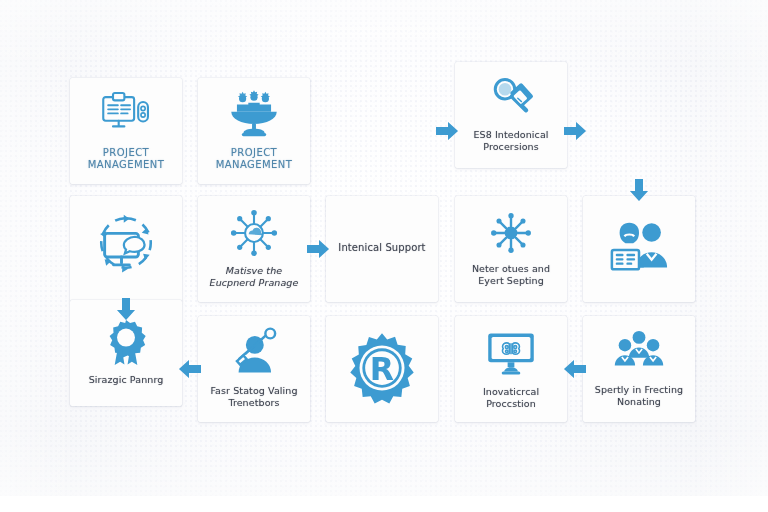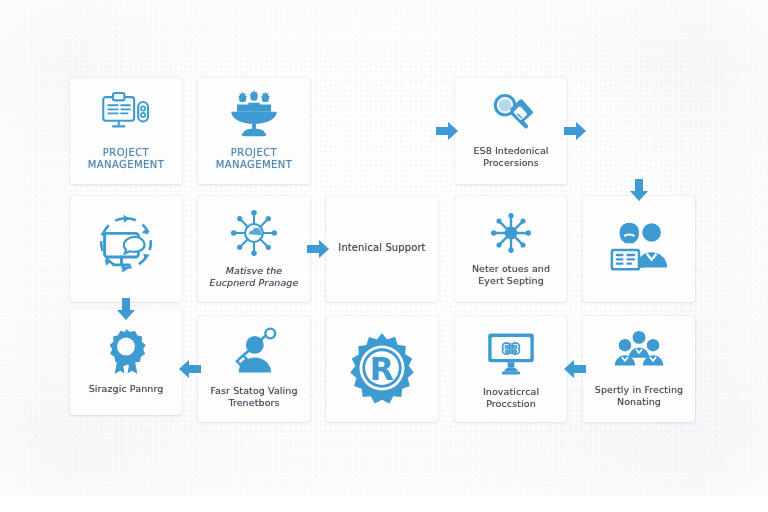--- a/index.html
+++ b/index.html
@@ -130,21 +130,21 @@
           <path d="M11 19h14v9H11zM25 17h14v11H25zM39 19h14v9H39z"></path>
           <path d="M4 28h56c0 9-12.5 15-28 15S4 37 4 28z"></path>
           <path d="M29.6 43h4.8v9h-4.8z"></path>
           <path d="M19 54c0-3.2 5.8-5 13-5s13 1.8 13 5z"></path>
           <rect x="17" y="54" width="30" height="4" rx="2"></rect>
         </g>
       </svg>
         </div>
         <div class="card-label caps">PROJECT MANAGEMENT</div>
       </div>
-      <div class="card" style="left: 455px; top: 78px; width: 112px; height: 106px;">
+      <div class="card" style="left: 455px; top: 62px; width: 112px; height: 106px;">
         <div class="icon-wrap">
           <svg width="48" height="48" viewBox="0 0 64 64" fill="none" xmlns="http://www.w3.org/2000/svg">
         <circle cx="24" cy="19" r="13" stroke="#3d9bd1" stroke-width="4"></circle>
         <circle cx="24" cy="19" r="8.4" fill="#7cbce0" opacity=".55"></circle>
         <path d="M33.5 28.5L52 47" stroke="#3d9bd1" stroke-width="6" stroke-linecap="round"></path>
         <rect x="30" y="24" width="21" height="25" rx="2.6" transform="rotate(-42 30 24)" fill="#3d9bd1"></rect>
         <rect x="35" y="28" width="12" height="15" rx="1.6" transform="rotate(-42 35 28)" fill="#fdfdfd"></rect>
         <path d="M41 31l5 4.5M39 35l5 4.5" stroke="#3d9bd1" stroke-width="1.8" stroke-linecap="round"></path>
       </svg>
         </div>
@@ -232,21 +232,21 @@
           <rect x="8" y="38" width="8" height="2.4" rx="1"></rect>
           <rect x="8" y="42.5" width="8" height="2.4" rx="1"></rect>
           <rect x="8" y="47" width="8" height="2.4" rx="1"></rect>
           <rect x="19" y="38" width="9" height="2.4" rx="1"></rect>
           <rect x="19" y="42.5" width="9" height="2.4" rx="1"></rect>
           <rect x="19" y="47" width="6" height="2.4" rx="1"></rect>
         </g>
       </svg>
         </div>
       </div>
-      <div class="card" style="left: 70px; top: 309px; width: 112px; height: 106px;">
+      <div class="card" style="left: 70px; top: 300px; width: 112px; height: 106px;">
         <div class="icon-wrap">
           <svg width="50" height="50" viewBox="0 0 64 64" fill="none" xmlns="http://www.w3.org/2000/svg">
         <path fill="#3d9bd1" d="M32 2.5l5.2 3.8 6.3-1.5 2.8 5.9 6.3 1.6-.4 6.5 5 4.1-3.3 5.6 2.6 6-5.5 3.5-.9 6.4-6.4.6-3.6 5.4-6-2.4-6 2.4-3.6-5.4-6.4-.6-.9-6.4-5.5-3.5 2.6-6-3.3-5.6 5-4.1-.4-6.5 6.3-1.6 2.8-5.9 6.3 1.5z"></path>
         <circle cx="32" cy="25" r="11.5" fill="#fdfdfd"></circle>
         <g fill="#3d9bd1">
           <path d="M21 41l-3.5 19 7-4 5.5 3.5-3-18.5z"></path>
           <path d="M43 41l3.5 19-7-4-5.5 3.5 3-18.5z"></path>
         </g>
       </svg>
         </div>

